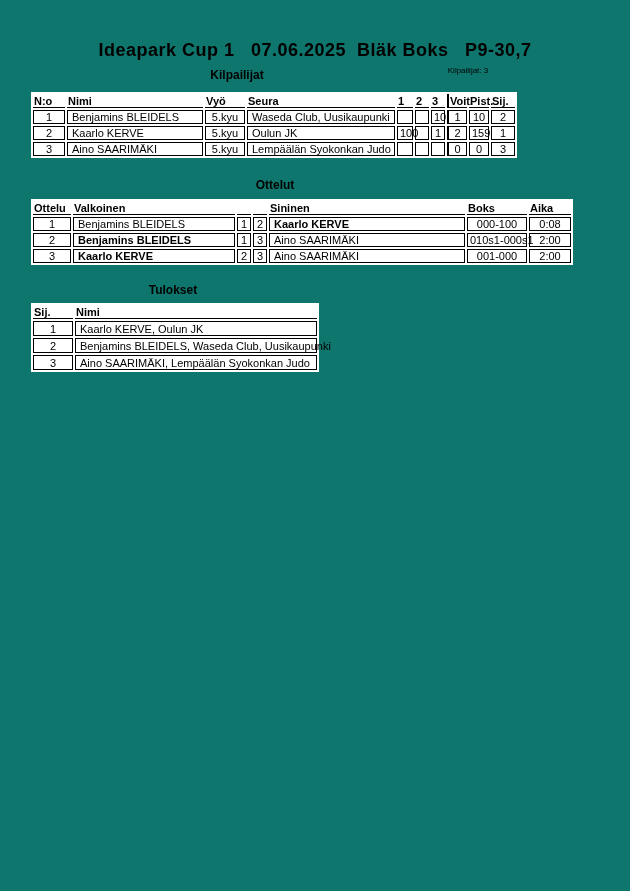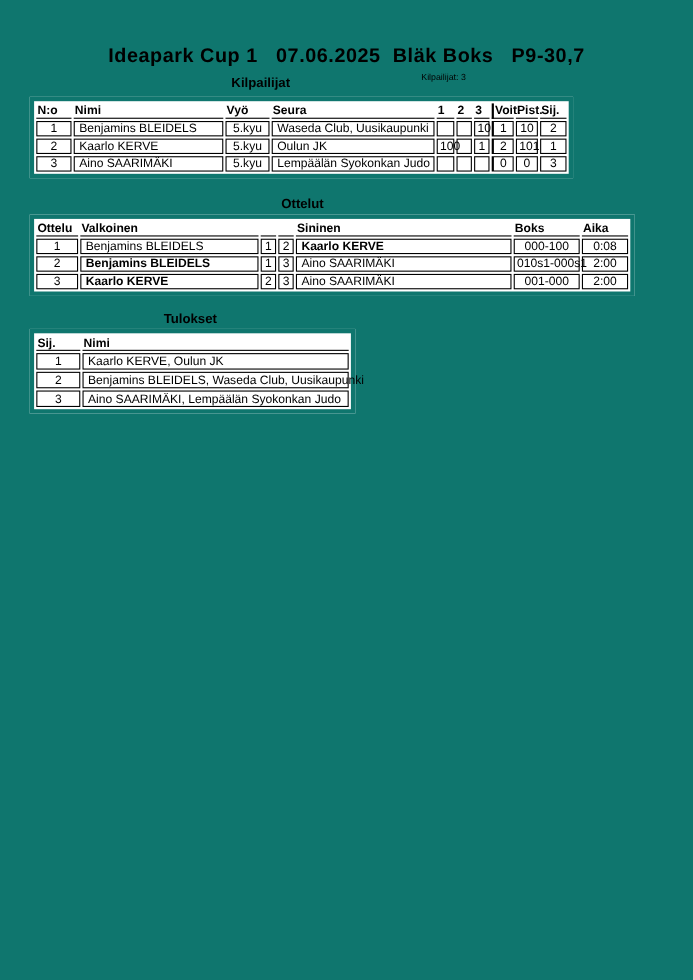--- a/index.html
+++ b/index.html
@@ -20,23 +20,23 @@
     top: 40px; left: 0;
     width: 630px;
     text-align: center;
     font-size: 18px;
     font-weight: bold;
     white-space: pre;
     letter-spacing: 0.5px;
   }
   .count-label {
     position: absolute;
-    top: 66px; left: 383px;
+    top: 66px; left: 368px;
     width: 200px;
-    text-align: left;
+    text-align: center;
     font-size: 8px;
   }
   .section-heading {
     position: absolute;
     width: 200px;
     text-align: center;
     font-size: 12px;
     font-weight: bold;
   }
   #heading-kilpailijat { top: 68px;  left: 137px; }
@@ -133,21 +133,21 @@
       </tr>
       <tr>
         <td>2</td>
         <td class="al name">Kaarlo KERVE</td>
         <td>5.kyu</td>
         <td class="al name">Oulun JK</td>
         <td>100</td>
         <td></td>
         <td>1</td>
         <td class="thick-l">2</td>
-        <td>101</td>
+        <td>159</td>
         <td>1</td>
       </tr>
       <tr>
         <td>3</td>
         <td class="al name">Aino SAARIMÄKI</td>
         <td>5.kyu</td>
         <td class="al name">Lempäälän Syokonkan Judo</td>
         <td></td>
         <td></td>
         <td></td>

